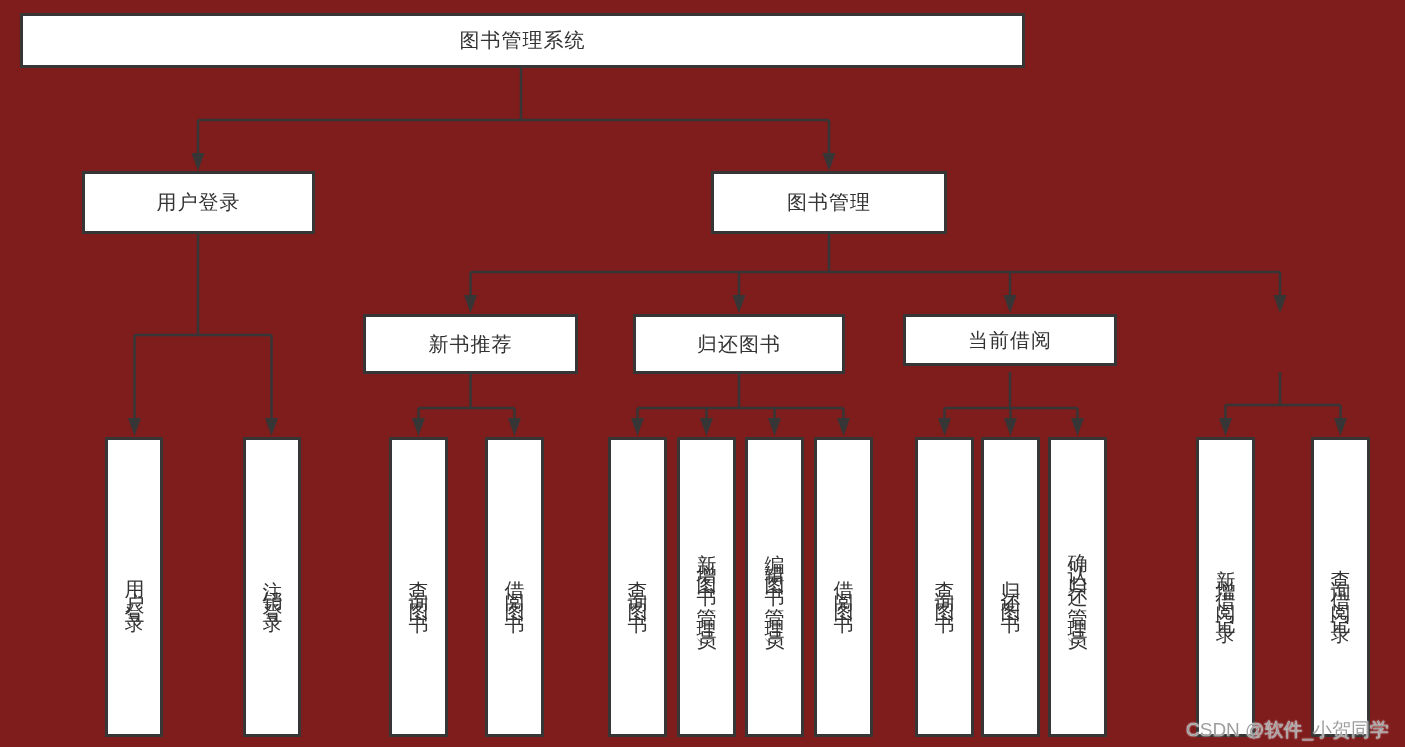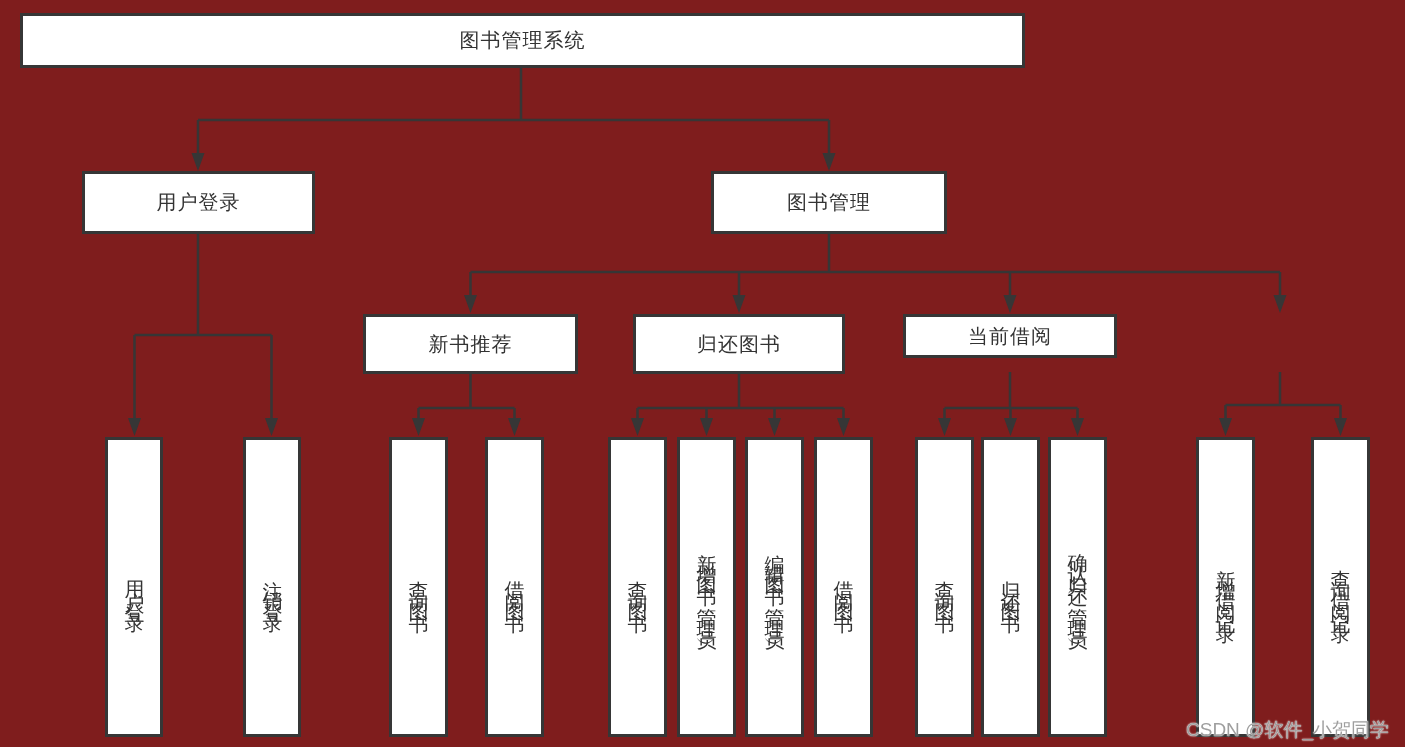--- a/index.html
+++ b/index.html
@@ -90,21 +90,21 @@
          M1334 418 L1347 418 L1340.5 436 Z" fill="#363636" stroke="none"></path>
   </svg>
 
   <div class="box h" style="left:20px; top:13px; width:1005px; height:55px;">图书管理系统</div>
 
   <div class="box h" style="left:82px; top:171px; width:233px; height:63px;">用户登录</div>
   <div class="box h" style="left:711px; top:171px; width:236px; height:63px;">图书管理</div>
 
   <div class="box h" style="left:363px; top:314px; width:215px; height:60px;">新书推荐</div>
   <div class="box h" style="left:633px; top:314px; width:212px; height:60px;">归还图书</div>
-  <div class="box h" style="left:903px; top:314px; width:214px; height:44px;">当前借阅</div>
+  <div class="box h" style="left:903px; top:314px; width:214px; height:52px;">当前借阅</div>
 
   <div class="box v" style="left:105px; width:58px;">用户登录</div>
   <div class="box v" style="left:243px; width:58px;">注销登录</div>
 
   <div class="box v" style="left:389px;">查询图书</div>
   <div class="box v" style="left:485px;">借阅图书</div>
 
   <div class="box v" style="left:608px;">查询图书</div>
   <div class="box v" style="left:677px;">新增图书（管理员）</div>
   <div class="box v" style="left:745px;">编辑图书（管理员）</div>

